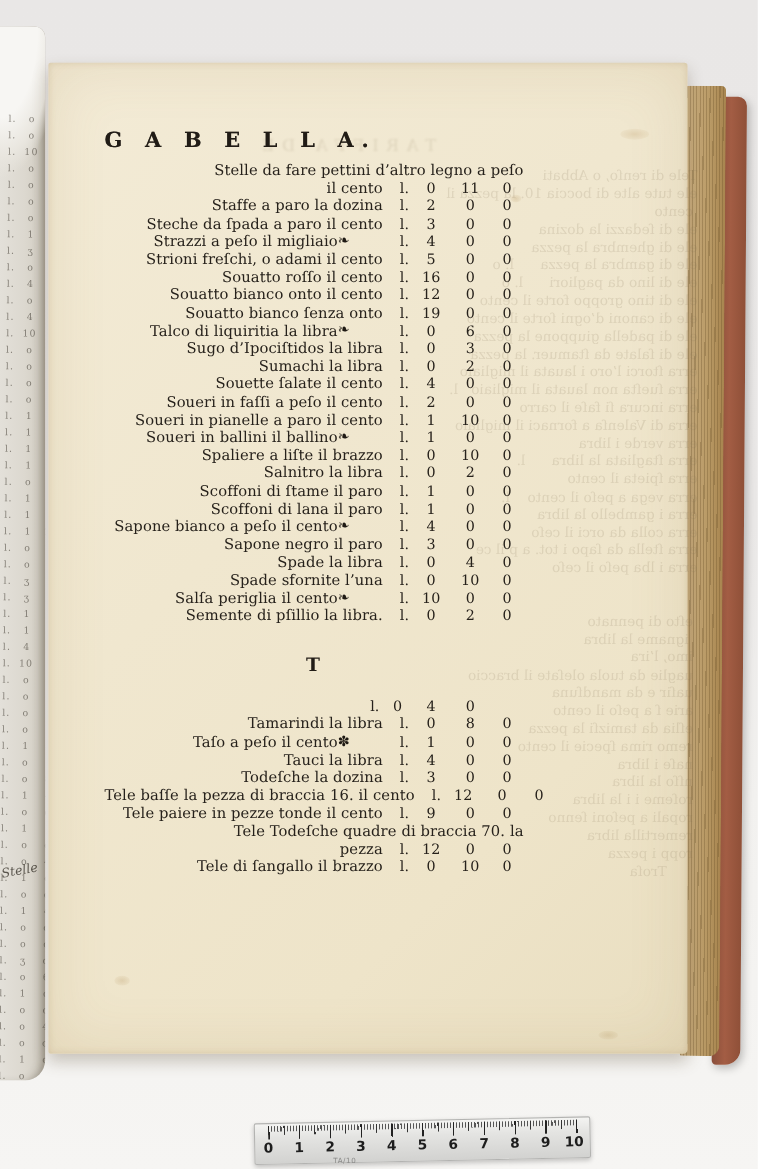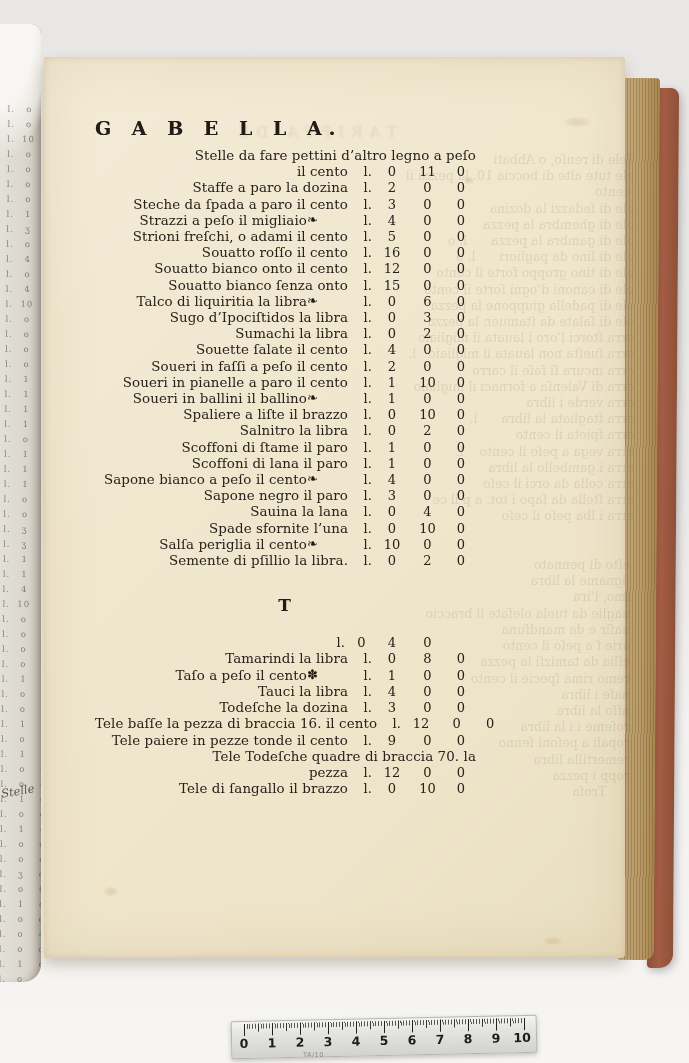--- a/index.html
+++ b/index.html
@@ -268,21 +268,21 @@
             <span class="name"><span>Souatto bianco onto il cento</span><span class="mark"></span></span>
             <span class="num l">l.</span>
             <span class="num">12</span>
             <span class="num">0</span>
             <span class="num">0</span>
           </div>
 
           <div class="row">
             <span class="name"><span>Souatto bianco ſenza onto</span><span class="mark"></span></span>
             <span class="num l">l.</span>
-            <span class="num">15</span>
+            <span class="num">19</span>
             <span class="num">0</span>
             <span class="num">0</span>
           </div>
 
           <div class="row">
             <span class="name"><span>Talco di liquiritia la libra</span><span class="mark">❧</span></span>
             <span class="num l">l.</span>
             <span class="num">0</span>
             <span class="num">6</span>
             <span class="num">0</span>
@@ -378,21 +378,21 @@
 
           <div class="row">
             <span class="name"><span>Sapone negro il paro</span><span class="mark"></span></span>
             <span class="num l">l.</span>
             <span class="num">3</span>
             <span class="num">0</span>
             <span class="num">0</span>
           </div>
 
           <div class="row">
-            <span class="name"><span>Sauina la lana</span><span class="mark"></span></span>
+            <span class="name"><span>Spade la libra</span><span class="mark"></span></span>
             <span class="num l">l.</span>
             <span class="num">0</span>
             <span class="num">4</span>
             <span class="num">0</span>
           </div>
 
           <div class="row">
             <span class="name"><span>Spade sfornite l’una</span><span class="mark"></span></span>
             <span class="num l">l.</span>
             <span class="num">0</span>

